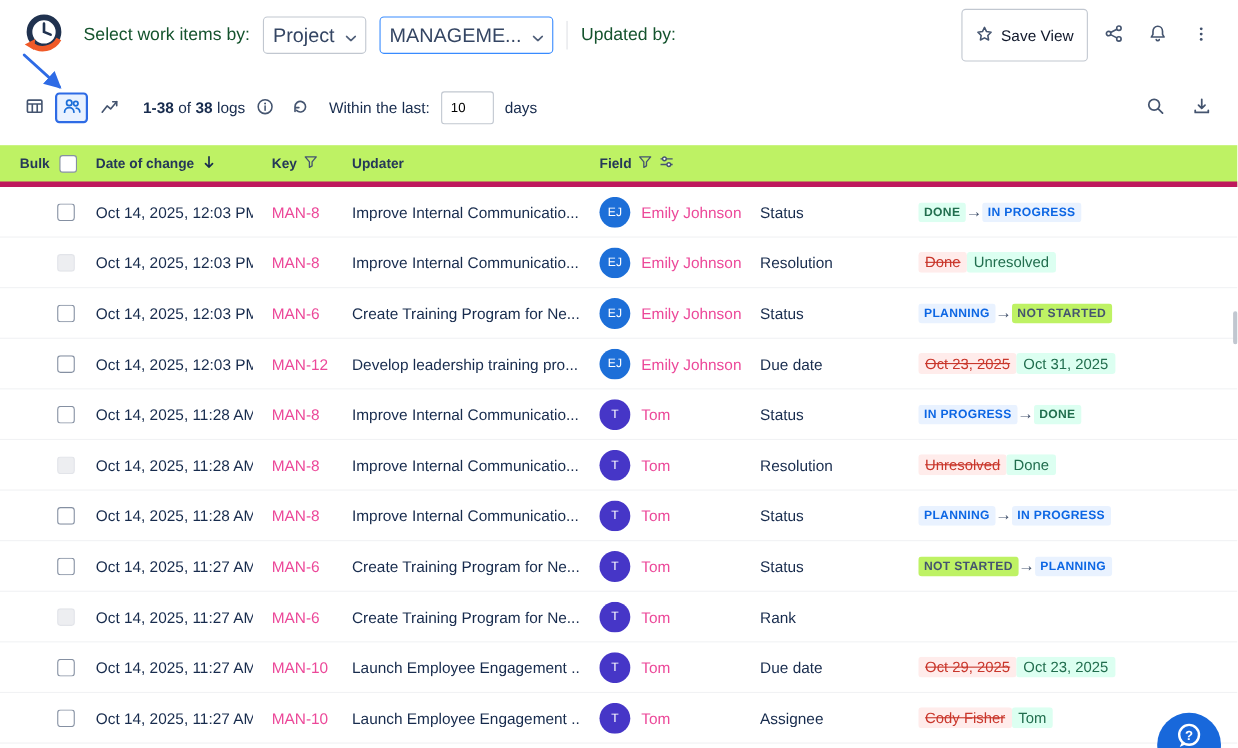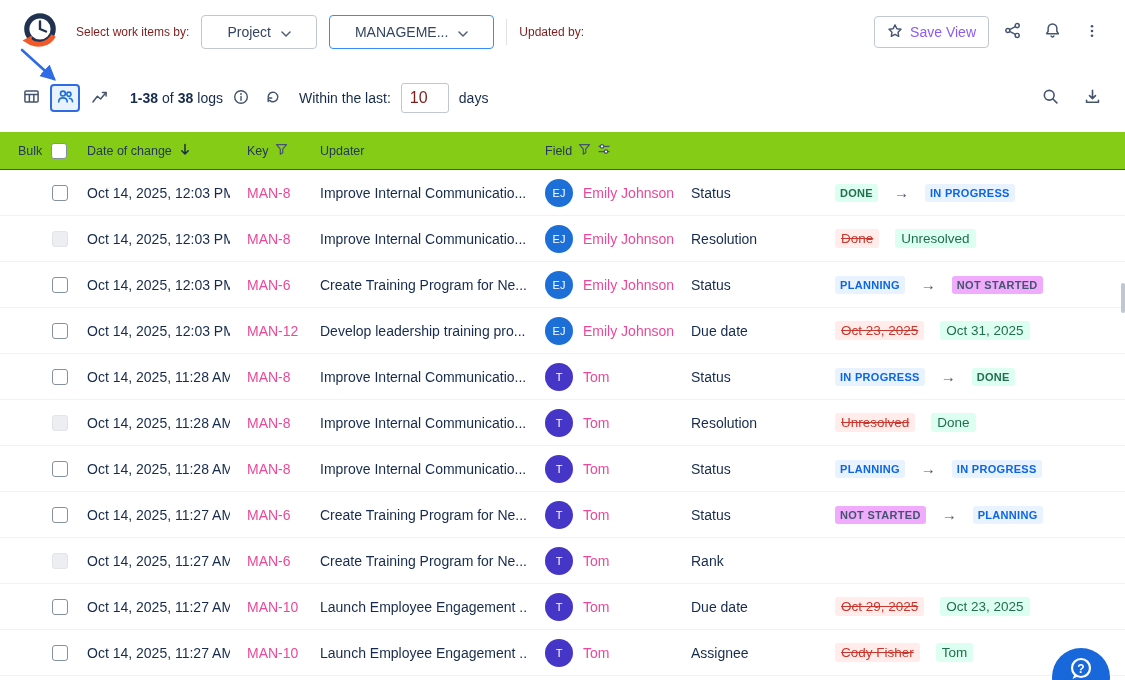--- a/index.html
+++ b/index.html
@@ -4,69 +4,69 @@
 <style>
   *{box-sizing:border-box;margin:0;padding:0}
   html,body{width:1125px;height:680px;overflow:hidden;background:#fff;
     font-family:"Liberation Sans",sans-serif;color:#172B4D;position:relative}
   button{background:none;border:none;cursor:pointer;font-family:inherit;color:inherit}
   input{font-family:inherit}
 
   
   .topbar{height:64px;display:flex;align-items:center;padding:0 16px;gap:12px}
   .logo{width:46px;height:46px;flex:0 0 auto;margin-right:2px}
-  .select-label{font-size:12px;color:#7f1d1d;white-space:nowrap}
-  .dropdown{display:inline-flex;align-items:center;gap:10px;height:34px;padding:0 25px;
-    border:1px solid #C1C7D0;border-radius:4px;font-size:14px;color:#344563;background:#fff;white-space:nowrap}
+  .select-label{font-size:16px;color:#14532d;white-space:nowrap}
+  .dropdown{display:inline-flex;align-items:center;gap:10px;height:34px;padding:0 8px;
+    border:1px solid #C1C7D0;border-radius:4px;font-size:18px;color:#344563;background:#fff;white-space:nowrap}
   .dropdown.blue{border-color:#388BFF}
   .vdivider{width:1px;height:26px;background:#DFE1E6}
   .topbar-right{margin-left:auto;display:flex;align-items:center;gap:6px}
-  .save-view-btn{display:inline-flex;align-items:center;gap:7px;height:32px;padding:0 12px;
-    border:1px solid #C1C7D0;border-radius:4px;font-size:14px;color:#8b5cf6;white-space:nowrap}
+  .save-view-btn{display:inline-flex;align-items:center;gap:7px;height:48px;padding:0 12px;
+    border:1px solid #C1C7D0;border-radius:4px;font-size:14px;color:#0f172a;white-space:nowrap}
   .icon-btn{width:34px;height:34px;display:flex;align-items:center;justify-content:center;border-radius:4px}
 
   
   .toolbar{height:48px;margin-top:10px;display:flex;align-items:center;padding:0 16px;gap:4px}
   .view-group{display:flex;align-items:center;gap:4px}
   .view-btn{width:30px;height:28px;display:flex;align-items:center;justify-content:center;
     border-radius:4px;border:2px solid transparent}
   .view-btn.active{border-color:#2E6BE5;background:#E9F2FF}
   .count{display:flex;gap:4px;font-size:14px;margin-left:12px;color:#172B4D;white-space:nowrap}
   .count .b{font-weight:700}
   .small-icon-btn{width:28px;height:28px;display:flex;align-items:center;justify-content:center}
   .within-label{font-size:14px;margin-left:8px;white-space:nowrap}
   .days-input{width:48px;height:30px;border:1px solid #C1C7D0;border-radius:3px;padding:0 8px;
-    font-size:16px;color:#7f1d1d;margin-left:6px}
+    font-size:12px;color:#000000;margin-left:6px}
   .unit{font-size:14px;margin-left:6px}
   .toolbar-right{margin-left:auto;display:flex;align-items:center;gap:8px}
 
   
   .table{margin-top:10px}
   .thead,.tr{display:grid;grid-template-columns:70px 160px 73px 225px 146px 144px 1fr;align-items:center}
-  .thead{height:38px;background:#84cc16;font-size:12.5px;font-weight:400;color:#253858;
-    border-bottom:1px solid #be185d}
+  .thead{height:38px;background:#bef264;font-size:12.5px;font-weight:700;color:#253858;
+    border-bottom:5px solid #be185d}
   .th{display:flex;align-items:center;gap:6px;white-space:nowrap}
   .th-bulk{padding-left:18px;gap:9px}
   .pad{padding-left:17px}
   .tr{height:46px;border-bottom:1px solid #F1F2F4;font-size:14px}
   .td{display:flex;align-items:center;overflow:hidden;white-space:nowrap;padding-right:10px}
   .td-bulk{padding-left:52px}
   .checkbox{width:16px;height:16px;border:1.6px solid #8590A2;border-radius:3px;background:#fff;
     display:inline-block;cursor:pointer;flex:0 0 auto}
   .checkbox.disabled{background:#EDEEF1;border-color:#E2E4E9;cursor:default}
   .key-link,.updater-name{color:#ec4899;text-decoration:none;cursor:pointer}
   .avatar{width:28px;height:28px;border-radius:50%;display:flex;align-items:center;justify-content:center;
     color:#fff;font-size:11px;font-weight:400;margin-right:10px;flex:0 0 auto}
-  .td-changes{gap:16px}
+  .td-changes{gap:0}
   .loz{display:inline-block;border-radius:3px;white-space:nowrap}
   .loz.status{font-size:11px;font-weight:700;padding:3px 5px;letter-spacing:.3px}
   .loz.value{font-size:13.5px;padding:2px 6px}
   .loz.green{background:#DCFFF1;color:#216E4E}
   .loz.blue{background:#E9F2FF;color:#0C66E4}
-  .loz.gray{background:#f0abfc;color:#44546F}
+  .loz.gray{background:#bef264;color:#44546F}
   .loz.red{background:#FFECEB;color:#C9372C}
   .loz.strike{text-decoration:line-through}
   .change-arrow{color:#44546F;font-size:15px}
 
   
   .annotation{position:absolute;left:14px;top:46px;width:60px;height:46px;pointer-events:none;z-index:6}
   .fab{position:absolute;left:1052px;top:648px;width:58px;height:58px;border-radius:50%;
     background:#1868DB;display:flex;align-items:flex-start;justify-content:center;padding-top:6px;z-index:5}
   .scroll-thumb{position:absolute;right:0;top:283px;width:4px;height:30px;background:#C1C7D0;border-radius:2px}
 </style>

